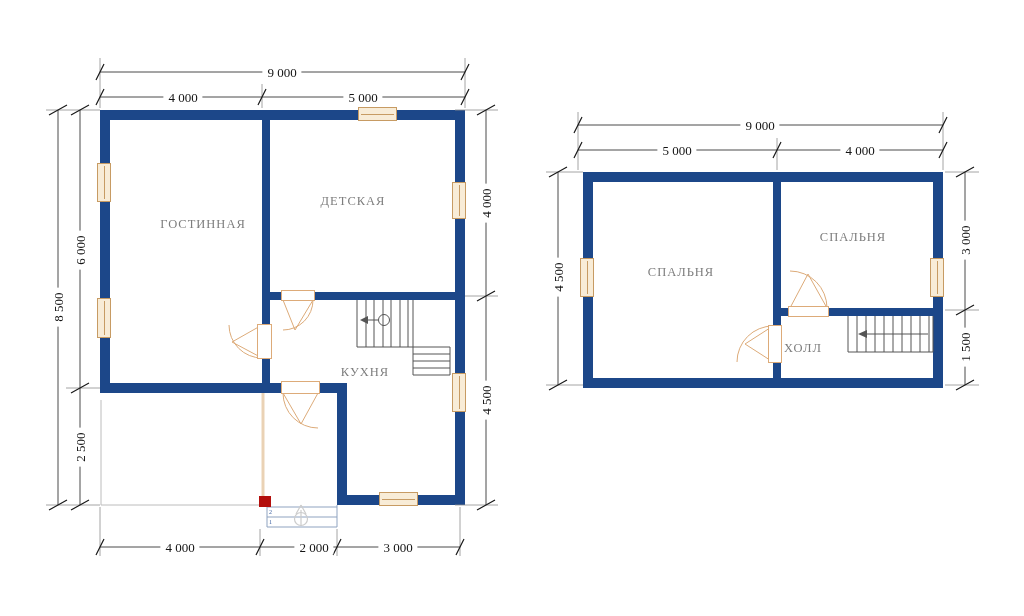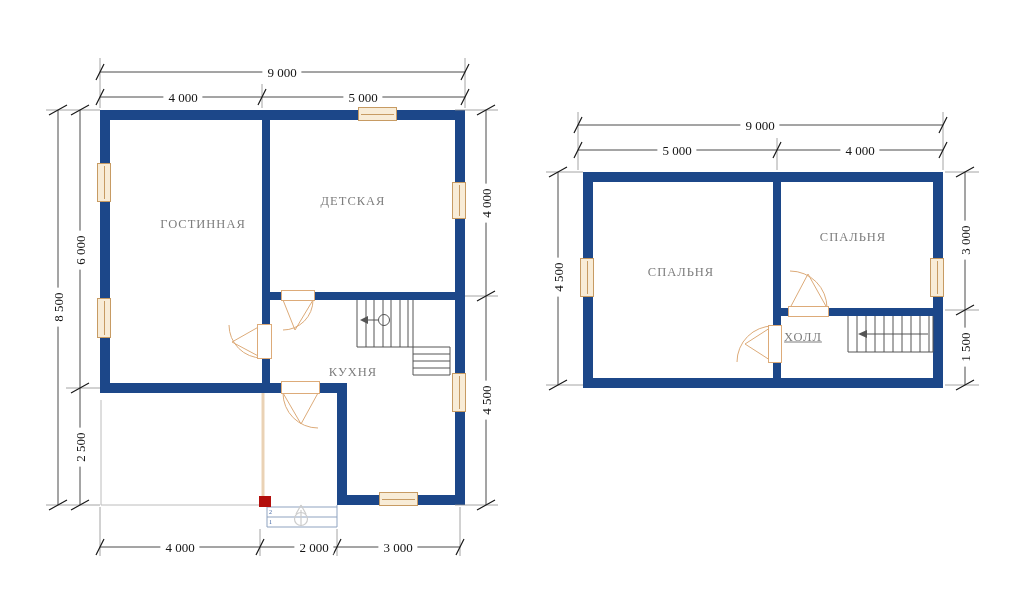--- a/index.html
+++ b/index.html
@@ -131,21 +131,21 @@
     <div class="win win-h" style="left:379px;top:492px;width:39px;height:14px;"></div>
 
     <div class="leaf" style="left:281px;top:290px;width:34px;height:11px;"></div>
     <div class="leaf" style="left:257px;top:324px;width:15px;height:35px;"></div>
     <div class="leaf" style="left:281px;top:381px;width:39px;height:13px;"></div>
 
     <div class="redmark"></div>
 
     <span class="room" style="left:183px;top:224px;margin-left:20px;">ГОСТИННАЯ</span>
     <span class="room" style="left:353px;top:201px;">ДЕТСКАЯ</span>
-    <span class="room" style="left:353px;top:372px;">КУХНЯ</span>
+    <span class="room" style="left:365px;top:372px;">КУХНЯ</span>
 
     <span class="steplabel" style="left:269px;top:509px;">2</span>
     <span class="steplabel" style="left:269px;top:519px;">1</span>
 
     <span class="dim" style="left:282px;top:72px;">9 000</span>
     <span class="dim" style="left:183px;top:97px;">4 000</span>
     <span class="dim" style="left:363px;top:97px;">5 000</span>
     <span class="dim v" style="left:58px;top:307px;">8 500</span>
     <span class="dim v" style="left:80px;top:250px;">6 000</span>
     <span class="dim v" style="left:80px;top:447px;">2 500</span>
@@ -168,21 +168,21 @@
     <div class="wall" style="left:827px;top:308px;width:106px;height:8px;"></div>
 
     <div class="win win-v" style="left:580px;top:258px;width:14px;height:39px;"></div>
     <div class="win win-v" style="left:930px;top:258px;width:14px;height:39px;"></div>
 
     <div class="leaf" style="left:788px;top:306px;width:41px;height:11px;"></div>
     <div class="leaf" style="left:768px;top:325px;width:14px;height:38px;"></div>
 
     <span class="room" style="left:681px;top:272px;">СПАЛЬНЯ</span>
     <span class="room" style="left:853px;top:237px;">СПАЛЬНЯ</span>
-    <span class="room" style="left:803px;top:337px;text-decoration:underline;">ХОЛЛ</span>
+    <span class="room" style="left:803px;top:348px;">ХОЛЛ</span>
 
     <span class="dim" style="left:760px;top:125px;">9 000</span>
     <span class="dim" style="left:677px;top:150px;">5 000</span>
     <span class="dim" style="left:860px;top:150px;">4 000</span>
     <span class="dim v" style="left:558px;top:277px;">4 500</span>
     <span class="dim v" style="left:965px;top:240px;">3 000</span>
     <span class="dim v" style="left:965px;top:347px;">1 500</span>
   </div>
 
 </div>

